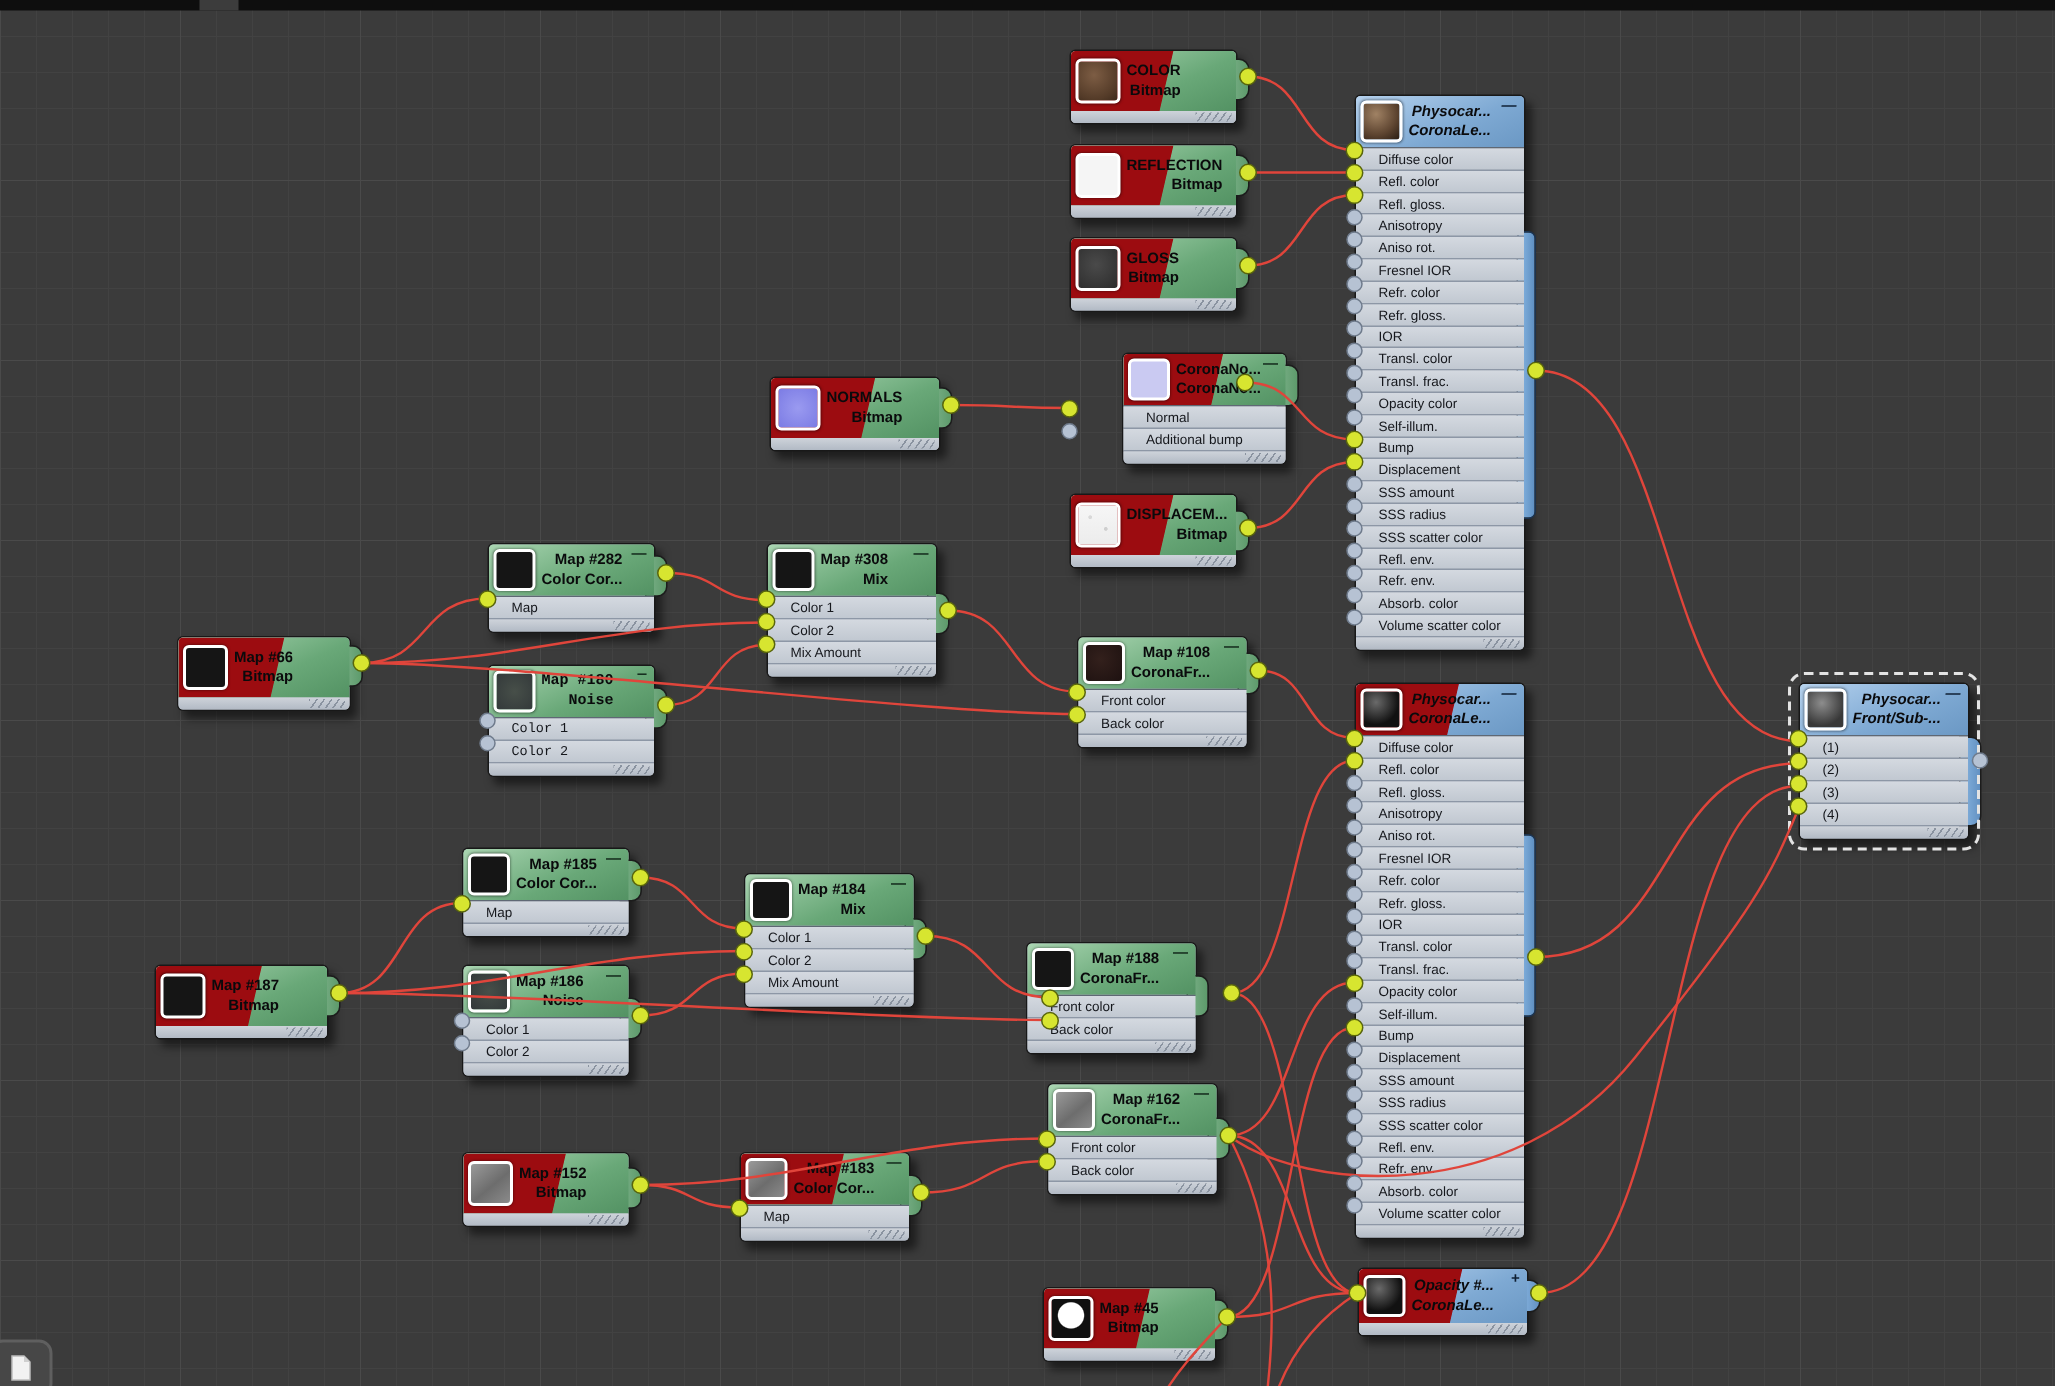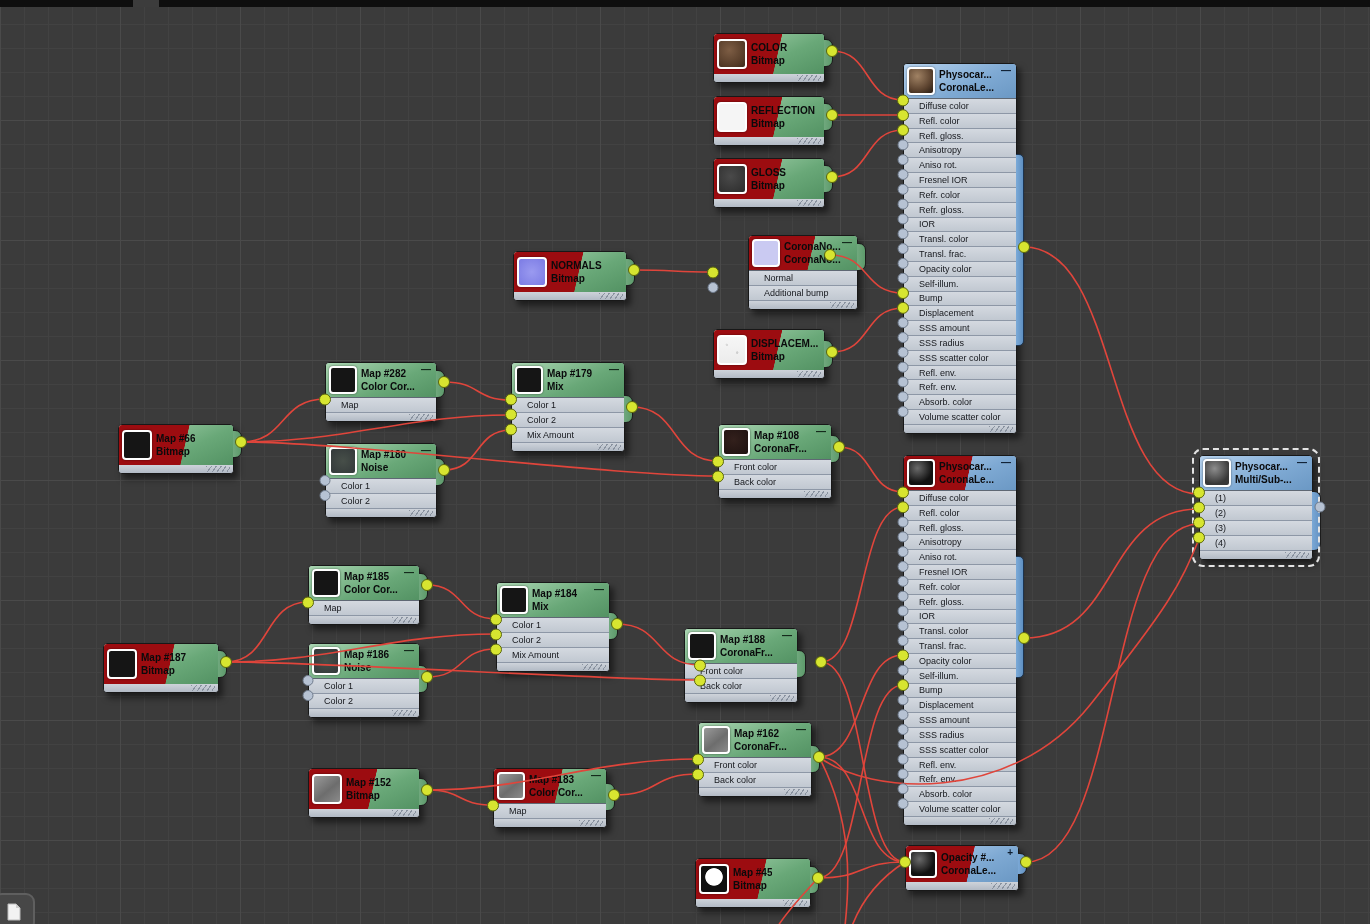--- a/index.html
+++ b/index.html
@@ -12,28 +12,28 @@
       linear-gradient(#424242 1px, transparent 1px),
       linear-gradient(90deg,#424242 1px, transparent 1px);
     background-size:120px 120px,120px 120px,24px 24px,24px 24px;
     font-family:"Liberation Sans",sans-serif;
   }
   .topbar{position:absolute;left:0;top:0;width:100%;height:7px;background:#0e0e0e;z-index:40;}
   .topbar .notch{position:absolute;left:133px;top:0;width:26px;height:7px;background:#3c3c3c;}
   .navbtn{position:absolute;left:-7px;top:893px;width:38px;height:34px;background:#474747;
     border:2px solid #5f5f5f;border-radius:9px;z-index:41;display:flex;align-items:center;justify-content:center;}
   .node{position:absolute;border:1px solid #181818;border-radius:4px;background:#bcc3cd;
-    box-shadow:4px 5px 6px rgba(0,0,0,.5);z-index:2;}
+    box-shadow:4px 5px 6px rgba(0,0,0,.5);z-index:2;text-align:right;}
   .node.selected{outline:2px dashed #e3e3e3;outline-offset:5px;}
   .header{position:relative;height:30px;display:flex;align-items:center;padding:2px 3px;
     border-radius:3px 3px 0 0;overflow:hidden;}
   .bmp .header{height:36px;}
   .collapsed .header{height:32px;}
   .green .header{background:linear-gradient(155deg,#aad6b2,#69a878 60%,#539263);}
-  .blue .header{background:linear-gradient(155deg,#b6d2ee,#7ea9d3 60%,#6b98c4);}
+  .blue .header{background:linear-gradient(155deg,#b6d2ee,#7ea9d3 60%,#6b98c4);font-style:italic;}
   .red-diag::before{content:"";position:absolute;inset:0;
     background:linear-gradient(103deg,#9c0c10 57%,rgba(0,0,0,0) 57.5%);}
   .thumb{position:relative;z-index:1;width:24px;height:24px;border:2px solid #fff;
     border-radius:4px;flex:0 0 auto;box-shadow:0 0 2px rgba(0,0,0,.6);}
   .bmp .thumb{width:26px;height:26px;}
   .titles{position:relative;z-index:1;margin-left:4px;overflow:hidden;}
   .title,.subtitle{font-size:10px;font-weight:bold;color:#0a0a0c;line-height:13px;white-space:nowrap;}
   .winbtn{position:absolute;z-index:2;right:5px;top:2px;font-size:10px;font-weight:bold;color:#102418;line-height:10px;}
   .blue .winbtn{color:#0d1d30;}
   .slots{border-top:1px solid #5f6874;}
@@ -167,42 +167,42 @@
       </div>
       <div class="footer">
         <div class="grip"></div>
       </div>
       <div class="outtab" style="top: 7px;"></div>
     </div>
     <div class="node green" style="left: 511px; top: 362px; width: 112px;">
       <div class="header">
         <div class="thumb" style="background: rgb(21, 21, 21);"></div>
         <div class="titles">
-          <div class="title">Map #179</div>
+          <div class="title">Map #308</div>
           <div class="subtitle">Mix</div>
         </div>
         <span class="winbtn">—</span>
       </div>
       <div class="slots">
         <div class="slot" style="height: 14px;">
           <span>Color 1</span>
         </div>
         <div class="slot" style="height: 14px;">
           <span>Color 2</span>
         </div>
         <div class="slot" style="height: 14px;">
           <span>Mix Amount</span>
         </div>
       </div>
       <div class="footer">
         <div class="grip"></div>
       </div>
       <div class="outtab" style="top: 32px;"></div>
     </div>
-    <div class="node green" style="left: 325px; top: 443px; width: 110px;">
+    <div class="node green" style="left: 325px; top: 443px; width: 110px; font-family: Liberation Mono, monospace;">
       <div class="header">
         <div class="thumb" style="background: radial-gradient(circle, rgb(71, 79, 73), rgb(51, 57, 58));"></div>
         <div class="titles">
           <div class="title">Map #180</div>
           <div class="subtitle">Noise</div>
         </div>
         <span class="winbtn">—</span>
       </div>
       <div class="slots">
         <div class="slot" style="height: 14px;">
@@ -414,21 +414,21 @@
       <div class="footer">
         <div class="grip"></div>
       </div>
       <div class="sidebar" style="top: 100px; height: 120px;"></div>
     </div>
     <div class="node blue selected" style="left: 1199px; top: 455px; width: 112px;">
       <div class="header">
         <div class="thumb" style="background: radial-gradient(circle at 40% 32%, rgb(141, 141, 141), rgb(56, 56, 56) 70%);"></div>
         <div class="titles">
           <div class="title">Physocar...</div>
-          <div class="subtitle">Multi/Sub-...</div>
+          <div class="subtitle">Front/Sub-...</div>
         </div>
         <span class="winbtn">—</span>
       </div>
       <div class="slots">
         <div class="slot" style="height: 14px;">
           <span>(1)</span>
         </div>
         <div class="slot" style="height: 14px;">
           <span>(2)</span>
         </div>

